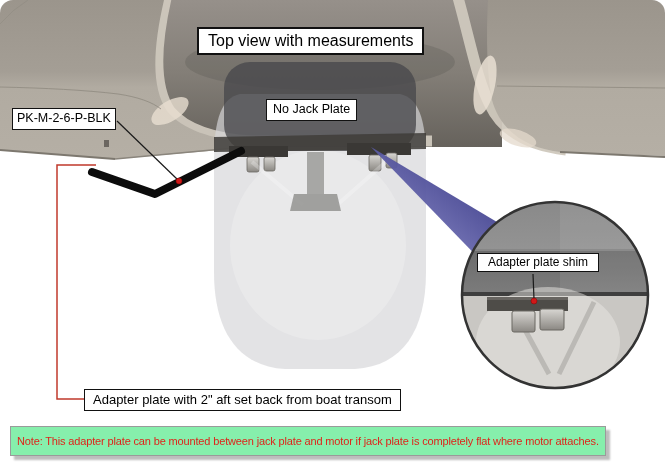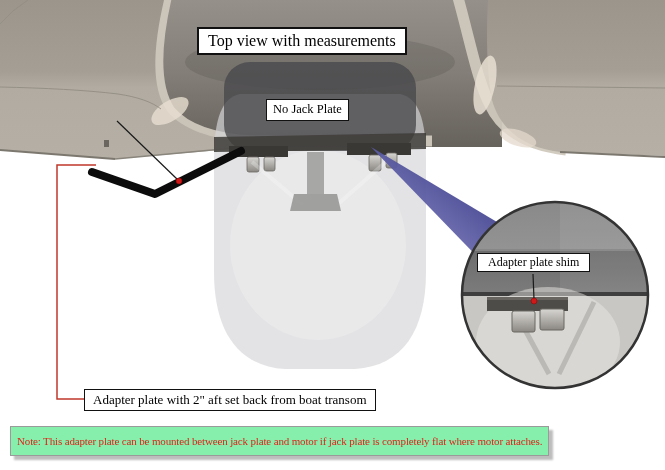--- a/index.html
+++ b/index.html
@@ -1,18 +1,19 @@
 <!DOCTYPE html>
 <html><head>
 <meta charset="utf-8">
 <style>
   html,body{margin:0;padding:0;background:#fff;}
   #stage{
     position:relative;width:665px;height:470px;background:#ffffff;overflow:hidden;
-    font-family:Liberation Serif, serif;
+    font-family:Liberation Sans, sans-serif;
+    border-radius:13px;
   }
   #diagram-svg{position:absolute;left:0;top:0;}
   .lbl{
     position:absolute;background:#ffffff;border:1.5px solid #111;color:#000;
     white-space:nowrap;line-height:1.25;z-index:5;
   }
   #lbl-title{left:197px;top:27px;font-size:16px;padding:2px 9px;border-width:2px;}
   #lbl-nojack{left:266px;top:99px;font-size:12.5px;padding:2px 6px;}
   #lbl-pk{left:12px;top:108px;font-size:12.5px;padding:2px 4px;}
   #lbl-motor{left:268px;top:249px;font-size:12.5px;padding:1px 6px;}
@@ -141,20 +142,21 @@
         <circle cx="534" cy="301" r="3" fill="#d01818" stroke="#8a0000" stroke-width="0.5"></circle>
       </g>
       <circle cx="555" cy="295" r="93" fill="none" stroke="#333333" stroke-width="2.5"></circle>
     </g>
   </svg>
 
   <div class="lbl" id="lbl-title">Top view with measurements</div>
 
   <div class="lbl" id="lbl-nojack">No Jack Plate</div>
 
+  <div class="lbl" id="lbl-pk">PK-M-2-6-P-BLK</div>
 
 
   <div class="lbl" id="lbl-shim">Adapter plate shim</div>
 
   <div class="lbl" id="lbl-setback">Adapter plate with 2" aft set back from boat transom</div>
 
   <div id="note-box">Note: This adapter plate can be mounted between jack plate and motor if jack plate is completely flat where motor attaches.</div>
 </div>
 
 </body></html>

